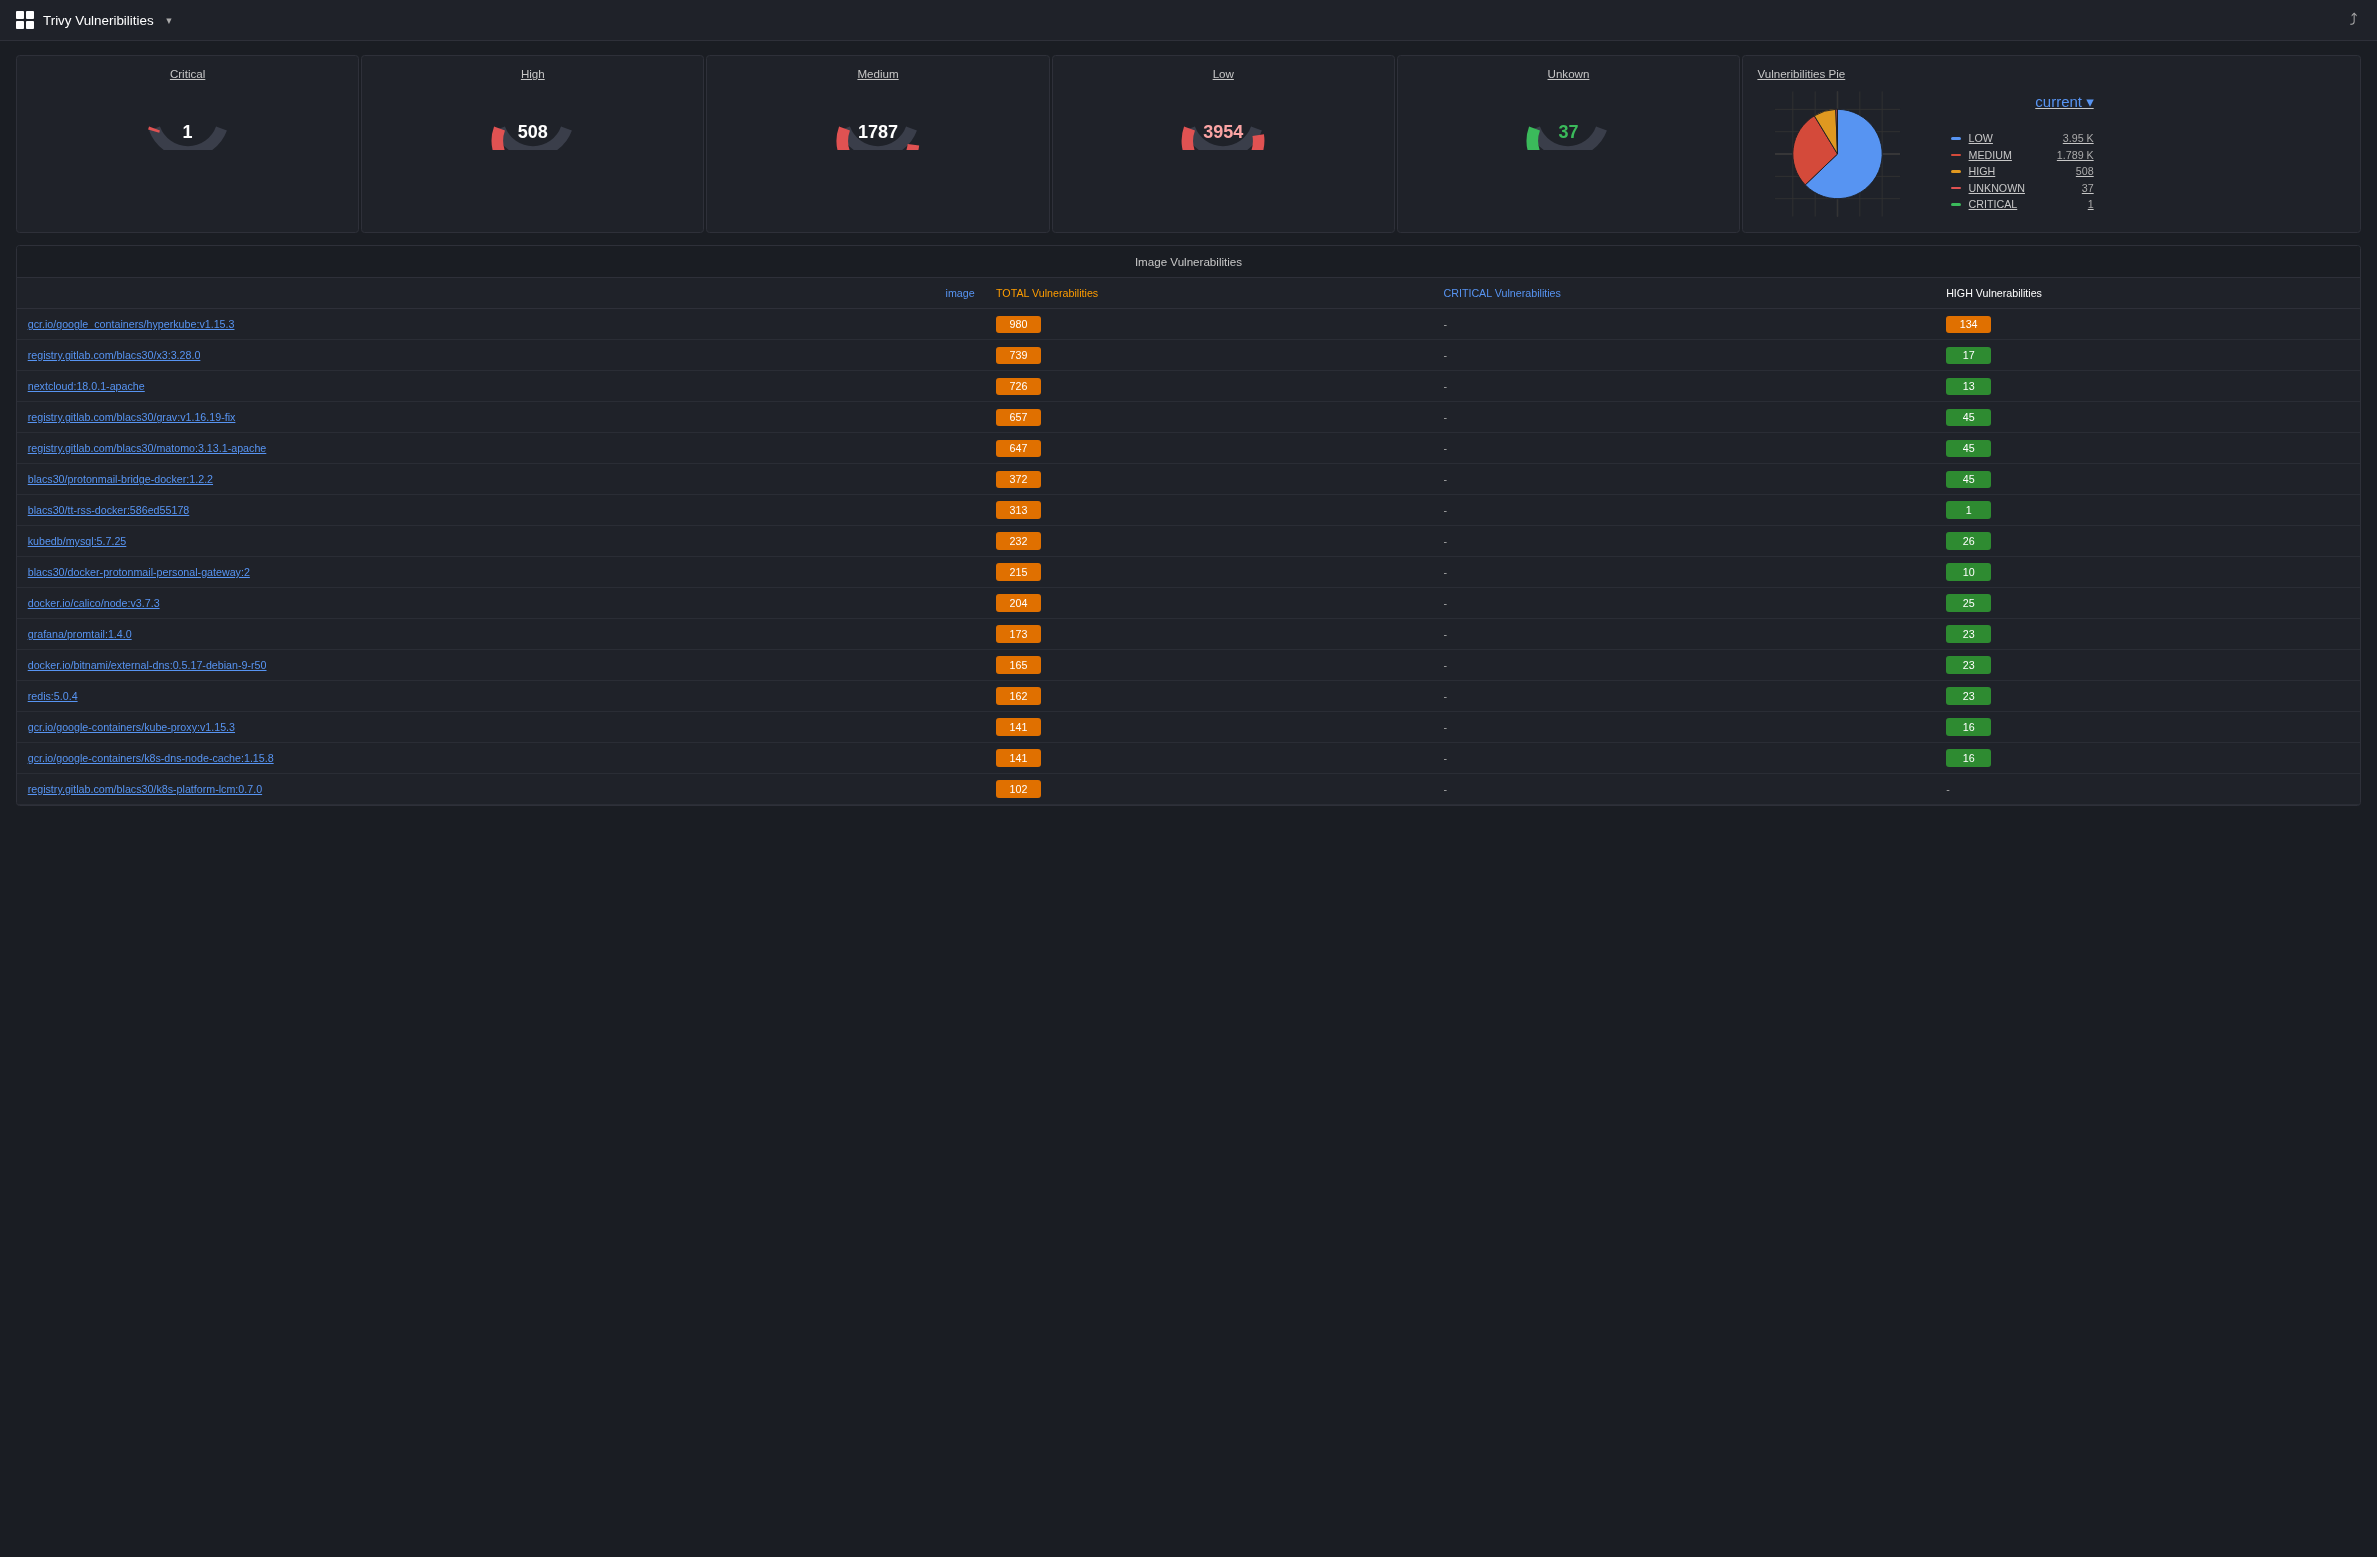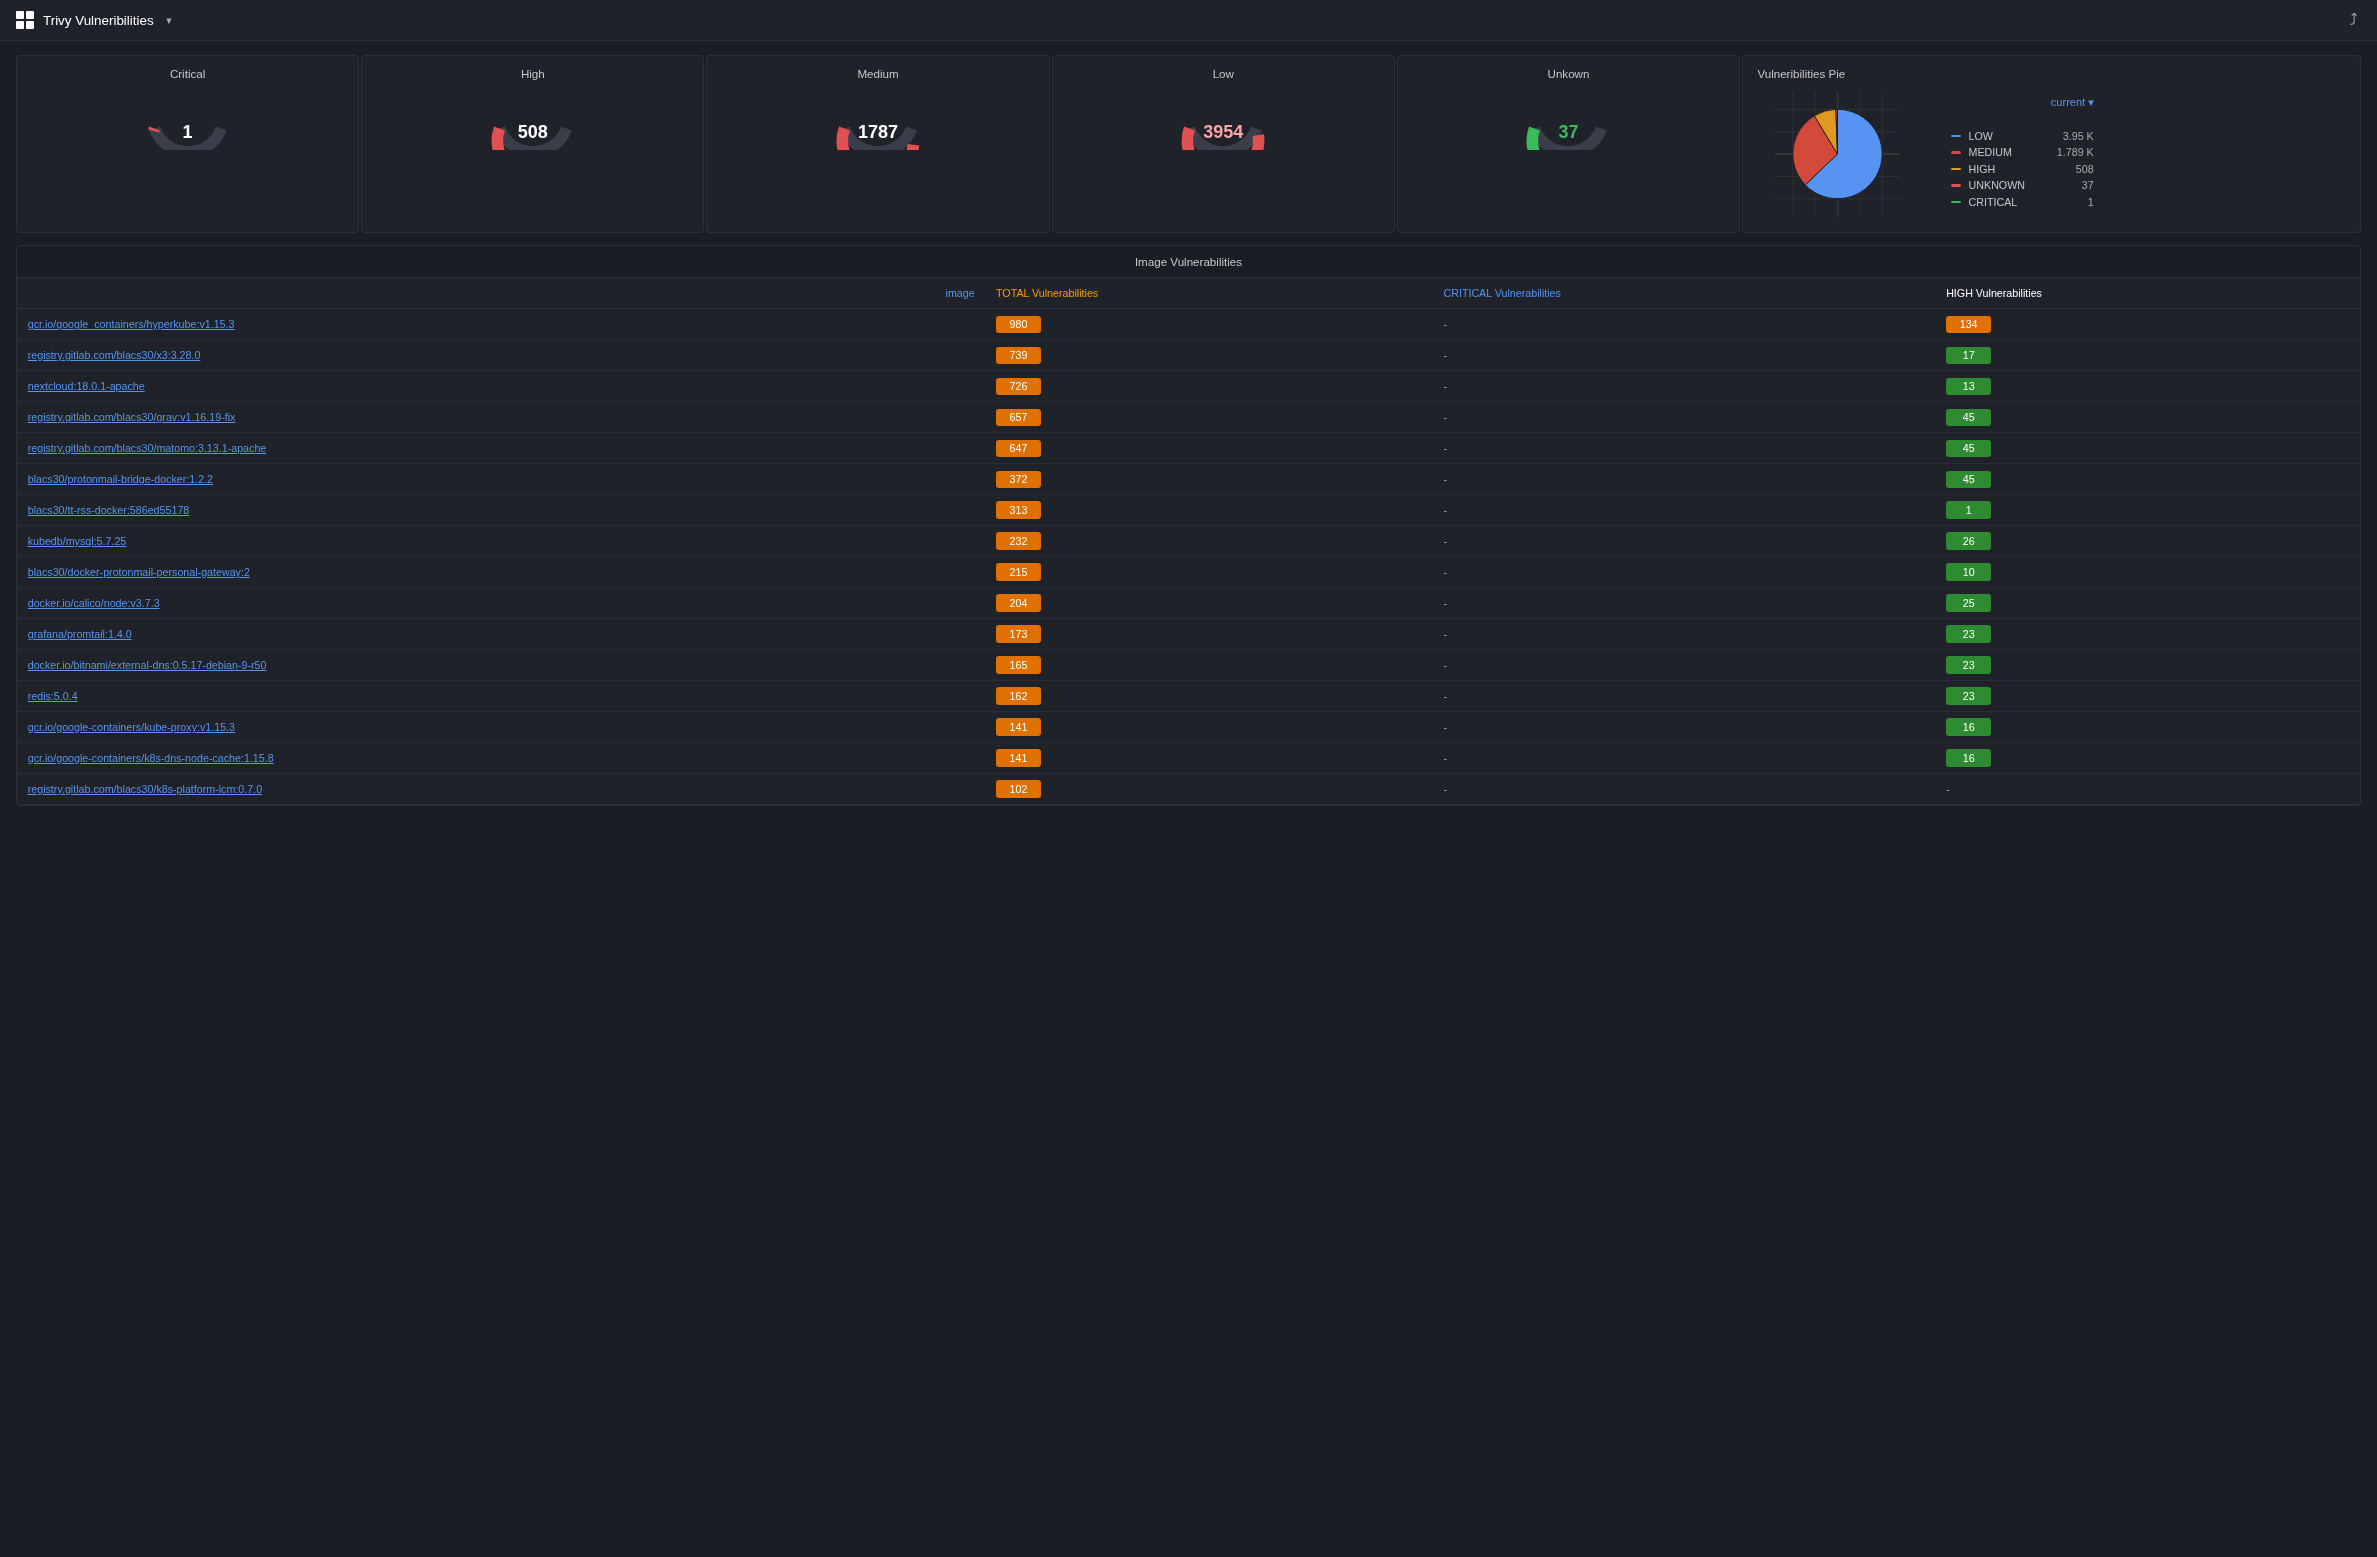--- a/index.html
+++ b/index.html
@@ -58,20 +58,21 @@
     
     .main {
       padding: 14.3px 16px;
     }
 
     
     .gauge-row {
       display: flex;
       gap: 2px;
       margin-bottom: 12.5px;
+      text-decoration: underline;
     }
 
     .gauge-card {
       background: #1f2229;
       border: 0.9px solid #2e3039;
       border-radius: 3.6px;
       padding: 10.7px 7.2px 9px;
       text-align: center;
       flex: 1;
       min-width: 107px;
@@ -145,21 +146,21 @@
       flex: 1;
       color: #c7c7c7;
     }
     .legend-val {
       color: #aaa;
       text-align: right;
       min-width: 49px;
     }
     .pie-label-current {
       color: #5794f2;
-      font-size: 11px;
+      font-size: 15px;
       text-align: right;
       margin-bottom: 21px;
     }
 
     
     .table-section {
       background: #1f2229;
       border: 0.9px solid #2e3039;
       border-radius: 3.6px;
       overflow: hidden;

